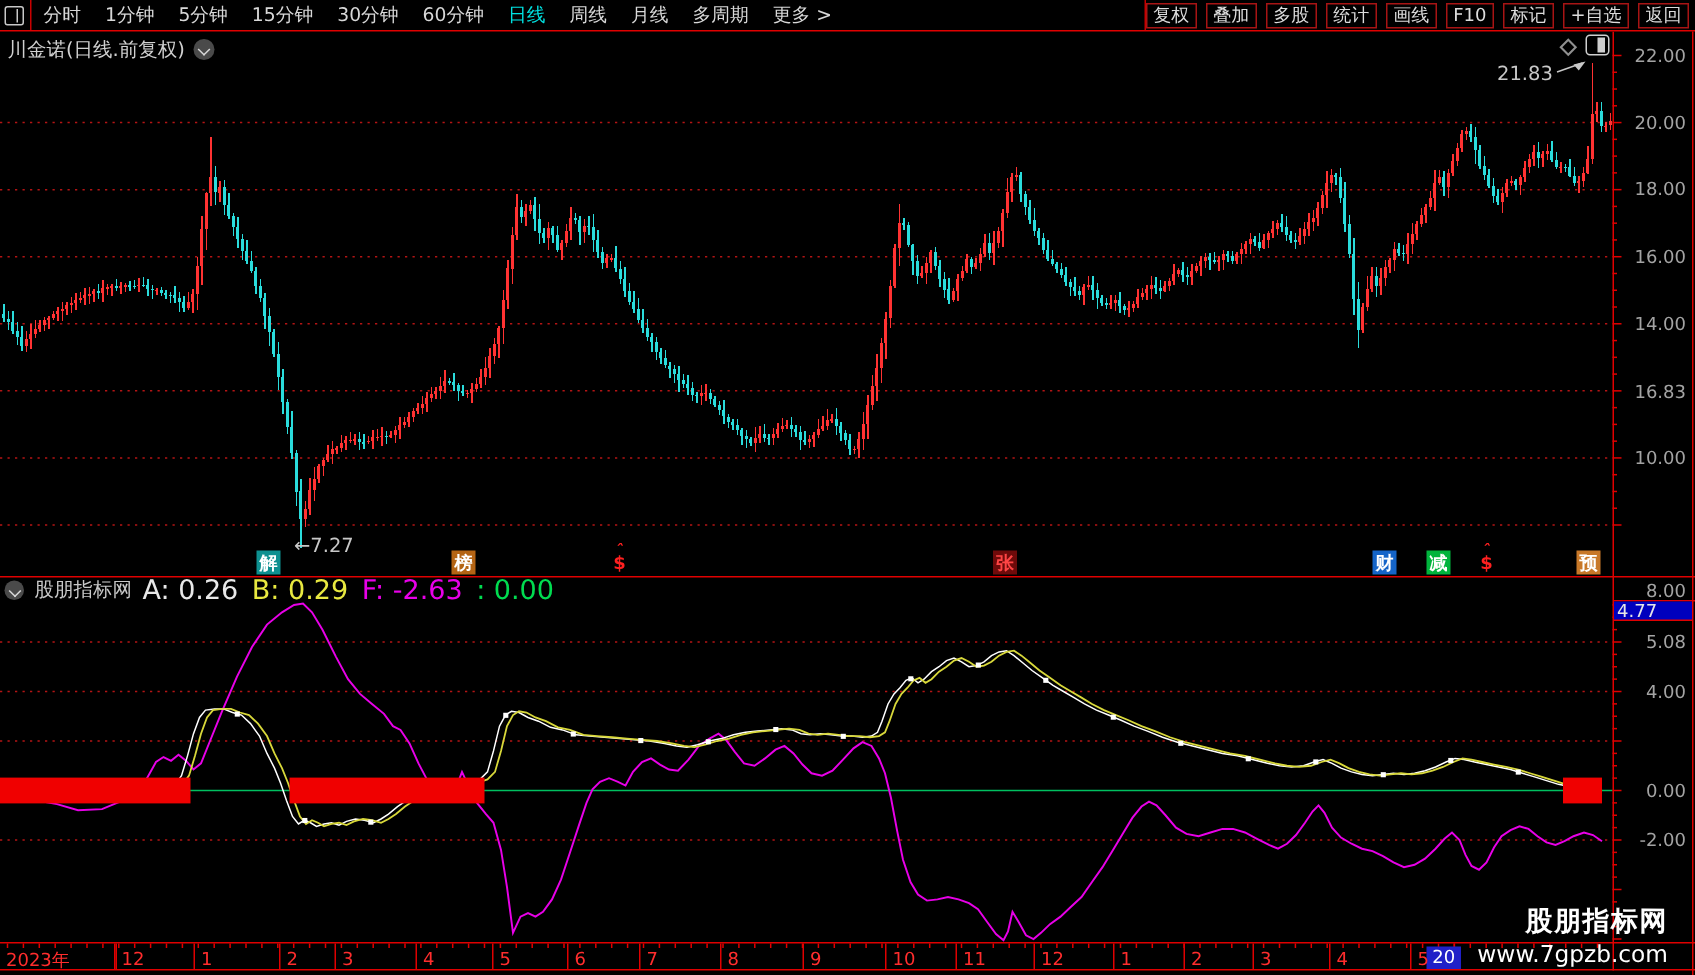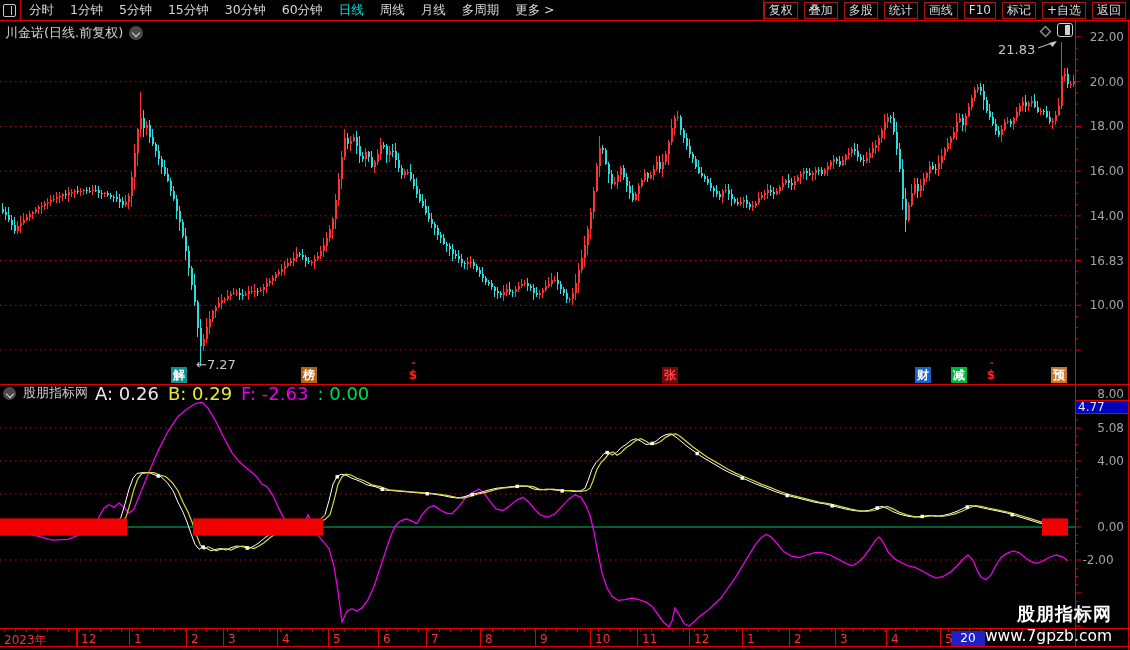--- a/index.html
+++ b/index.html
@@ -38,21 +38,21 @@
   #ind-header .chev-circle{width:13px;height:13px}
   #ind-name{font-size:13px;color:#c8c8c8}
   .ind-val{font-size:18px;white-space:nowrap}
   
   #topval-box{position:absolute;left:1076px;top:401px;width:52px;height:13px;background:#0000be;
         color:#e6e6e6;font-size:12px;line-height:13px;padding-left:2px;z-index:22;
         border-bottom:1px solid #e00000}
   
   #time-axis{position:absolute;left:0;top:629px;width:1130px;height:21px;z-index:20}
   .tlab{position:absolute;top:3px;font-size:12px;color:#ff2d2d;white-space:nowrap}
-  #t-highlight{position:absolute;top:2px;width:34px;height:15px;background:#2020c8;color:#fff;
+  #t-highlight{position:absolute;top:2px;width:23px;height:15px;background:#2020c8;color:#fff;
         font-size:12px;text-align:center;line-height:15px}
   #bottom-strip{position:absolute;left:2px;top:648px;width:300px;height:2px;overflow:hidden;
         font-size:11px;color:#909090;z-index:5}
   
   #watermark{position:absolute;right:18px;top:602px;text-align:right;z-index:40;color:#fff}
   #wm1{font-size:18px;font-weight:bold;letter-spacing:1px}
   #wm2{font-size:15.5px;margin-top:1px}
   
   #diamond-icon{position:absolute;left:1038px;top:24px;width:14px;height:14px;z-index:21}
   #panel-icon{position:absolute;left:1057px;top:23px;width:16px;height:14px;border:1px solid #cfcfcf;
@@ -1077,21 +1077,21 @@
     <span id="ind-name">股朋指标网</span>
     <span id="ind-vals"><span class="ind-val" style="color: rgb(232, 232, 232); margin-right: 9px;">A: 0.26</span><span class="ind-val" style="color: rgb(232, 232, 64); margin-right: 9px;">B: 0.29</span><span class="ind-val" style="color: rgb(232, 0, 232); margin-right: 9px;">F: -2.63</span><span class="ind-val" style="color: rgb(0, 220, 80); margin-right: 9px;">: 0.00</span></span>
   </div>
 
   <div id="topval-box">4.77</div>
   <div id="ind-ylabels">
       <span class="ylab" style="left: 1072px; top: 421px;">5.08</span>
       <span class="ylab" style="left: 1072px; top: 454px;">4.00</span>
       <span class="ylab" style="left: 1124px; top: 487px;">2.00</span>
       <span class="ylab" style="left: 1072px; top: 520px;">0.00</span>
-      <span class="ylab" style="left: 1072px; top: 553px; text-align: center;">-2.00</span>
+      <span class="ylab" style="left: 1072px; top: 553px;">-2.00</span>
     </div>
 
   <div id="time-axis">
     <span class="tlab" style="left:4px">2023年</span>
     <span id="t-highlight" style="left: 951px;">20</span>
   <span class="tlab" style="left: 81px;">12</span>
       <span class="tlab" style="left: 134px;">1</span>
       <span class="tlab" style="left: 191px;">2</span>
       <span class="tlab" style="left: 228px;">3</span>
       <span class="tlab" style="left: 282px;">4</span>

